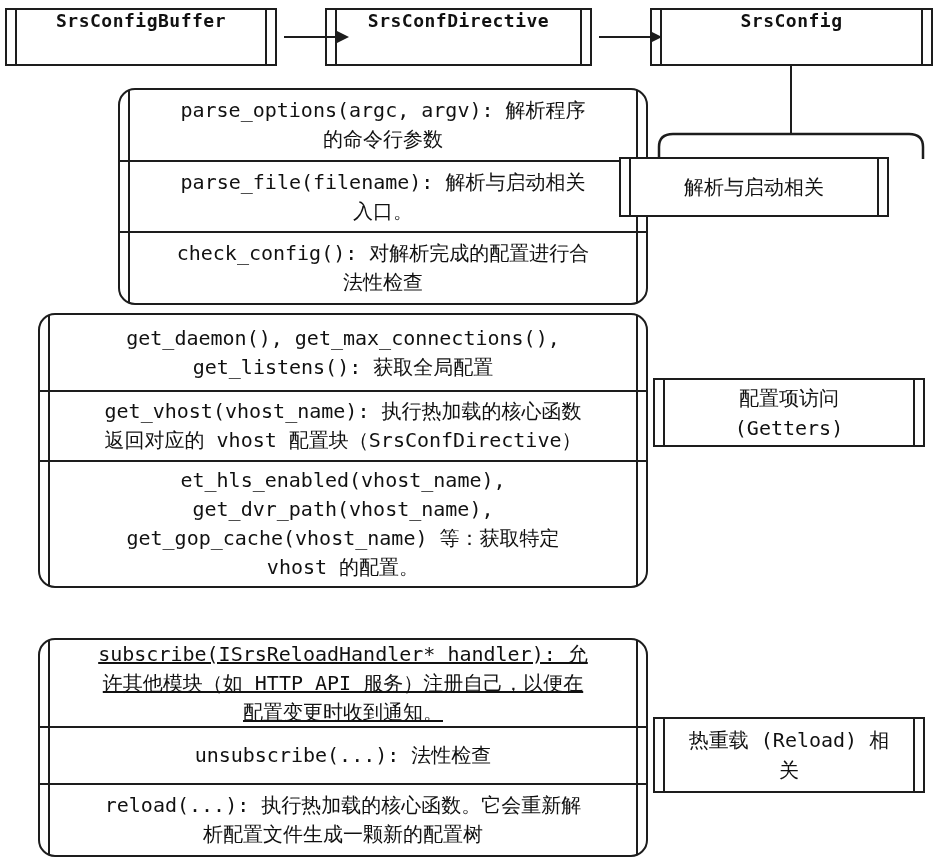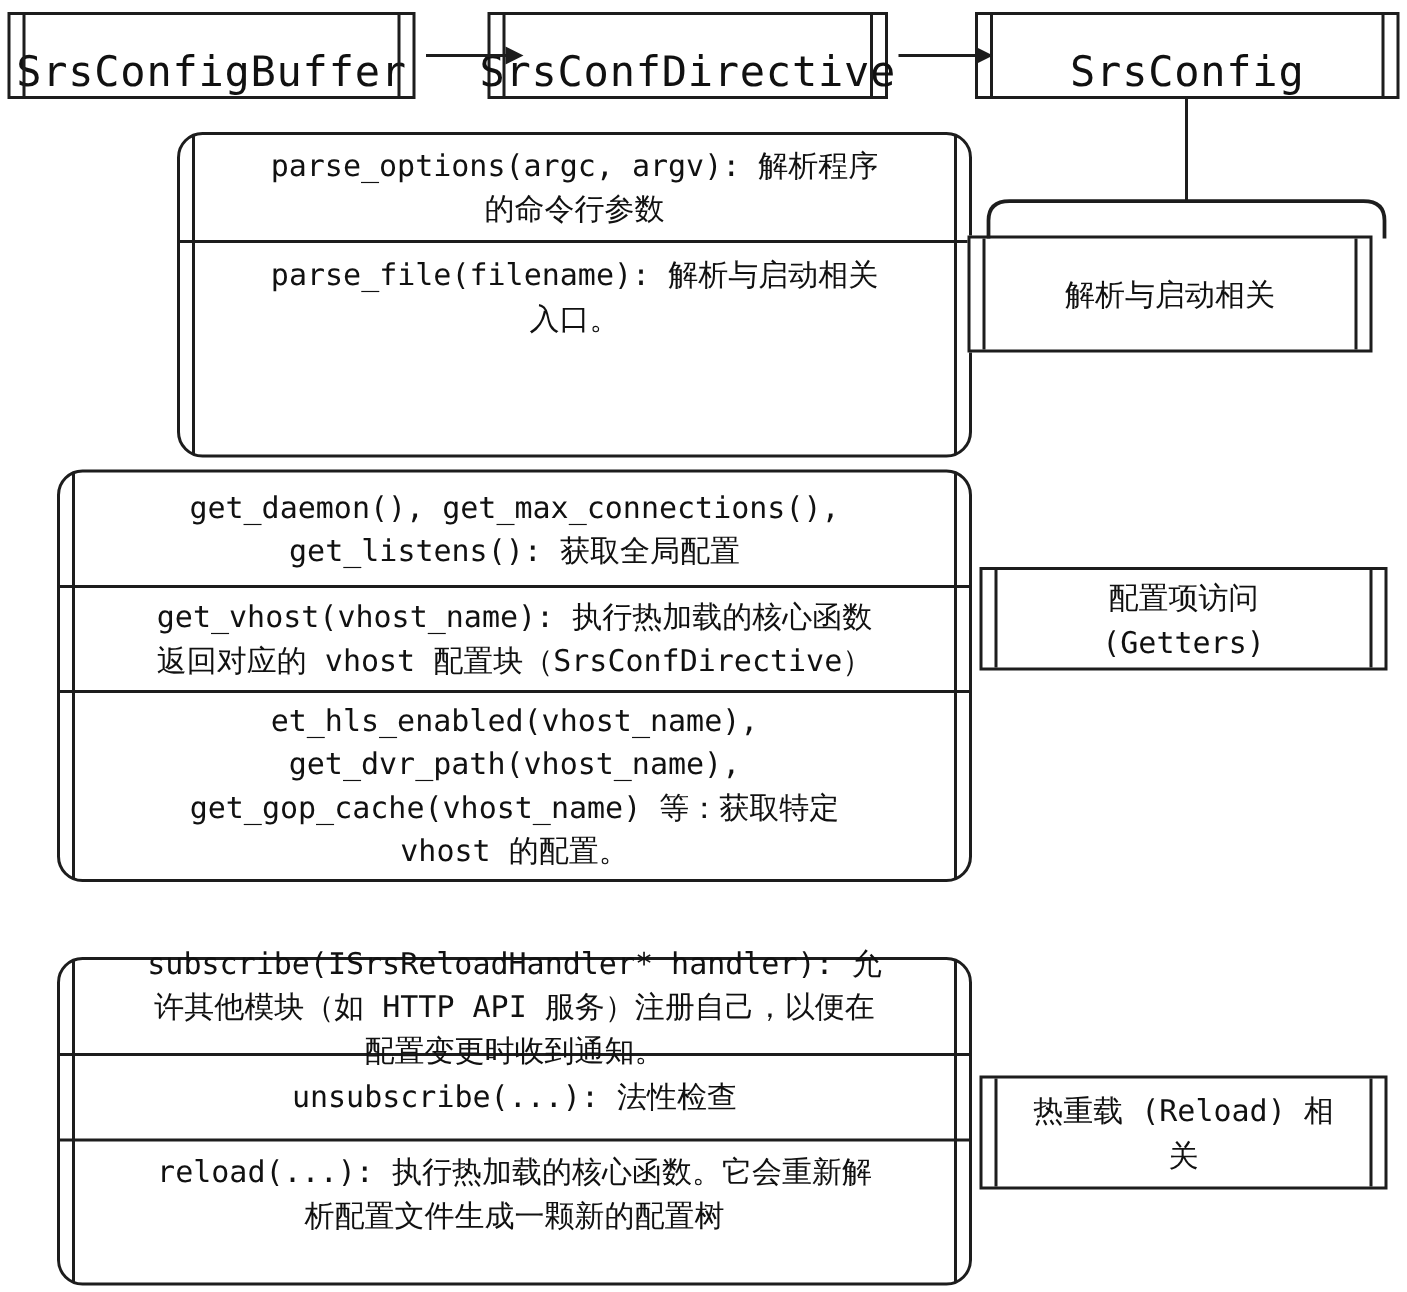--- a/index.html
+++ b/index.html
@@ -20,22 +20,22 @@
     z-index:2;
   }
   .dbl::before,.dbl::after{
     content:"";
     position:absolute;top:0;bottom:0;
     width:0;border-left:2px solid #1d1d1d;
   }
   .dbl::before{left:8px;}
   .dbl::after{right:8px;}
   .classbox{
-    display:flex;align-items:flex-end;justify-content:center;
-    font-size:28px;letter-spacing:.5px;
+    display:flex;align-items:flex-start;justify-content:center;
+    font-size:18px;letter-spacing:.5px;font-weight:bold;
   }
   .group{padding:0;border-radius:17px;}
   .mrow{
     display:flex;align-items:center;justify-content:center;
     box-sizing:border-box;
     border-bottom:2px solid #1d1d1d;
     padding:2px 22px;
     text-align:center;
     font-size:20px;line-height:1.45;
     white-space:pre-line;
@@ -85,40 +85,42 @@
 
   <div class="dbl classbox" style="left:325px;top:8px;width:267px;height:58px;">
     <span>SrsConfDirective</span>
   </div>
 
   <div class="dbl group" style="left:118px;top:88px;width:530px;height:217px;">
     <div class="mrow" style="height:72px;">parse_options(argc, argv): 解析程序
 的命令行参数</div>
     <div class="mrow" style="height:71px;">parse_file(filename): 解析与启动相关
 入口。</div>
+    <div class="mrow" style="height:70px;">check_config(): 对解析完成的配置进行合
+法性检查</div>
   </div>
 
-  <div class="dbl labelbox" style="left:645px;top:157px;width:270px;height:78px;">解析与启动相关</div>
+  <div class="dbl labelbox" style="left:619px;top:157px;width:270px;height:60px;">解析与启动相关</div>
 
   <div class="dbl group" style="left:38px;top:313px;width:610px;height:275px;">
     <div class="mrow" style="height:77px;">get_daemon(), get_max_connections(),
 get_listens(): 获取全局配置</div>
     <div class="mrow" style="height:70px;">get_vhost(vhost_name): 执行热加载的核心函数
 返回对应的 vhost 配置块（SrsConfDirective）</div>
     <div class="mrow" style="height:124px;">et_hls_enabled(vhost_name),
 get_dvr_path(vhost_name),
 get_gop_cache(vhost_name) 等：获取特定
 vhost 的配置。</div>
   </div>
 
   <div class="dbl labelbox" style="left:653px;top:378px;width:272px;height:69px;">配置项访问
 (Getters)</div>
 
   <div class="dbl group" style="left:38px;top:638px;width:610px;height:219px;">
-    <div class="mrow" style="height:64px;">subscribe(ISrsReloadHandler* handler): 允
+    <div class="mrow" style="height:88px;text-decoration:underline;">subscribe(ISrsReloadHandler* handler): 允
 许其他模块（如 HTTP API 服务）注册自己，以便在
 配置变更时收到通知。</div>
     <div class="mrow" style="height:57px;">unsubscribe(...): 法性检查</div>
     <div class="mrow" style="height:70px;">reload(...): 执行热加载的核心函数。它会重新解
 析配置文件生成一颗新的配置树</div>
   </div>
 
   <div class="dbl labelbox" style="left:653px;top:717px;width:272px;height:76px;">热重载 (Reload) 相
 关</div>
 

